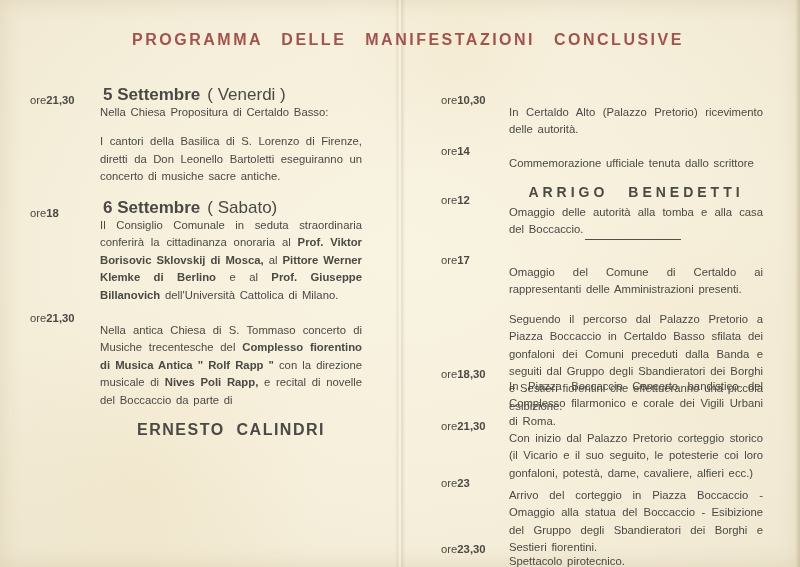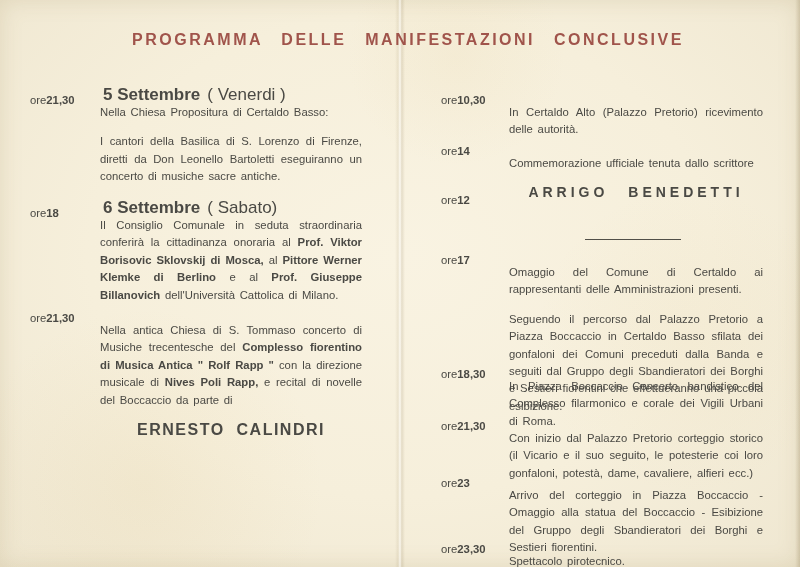--- a/index.html
+++ b/index.html
@@ -144,20 +144,23 @@
         <p><span>Commemorazione ufficiale tenuta dallo scrittore</span></p>
         <div class="centered-name big">ARRIGO BENEDETTI</div>
       </div>
     </div>
 
     <div class="entry" style="top:192px">
       <div class="time">
         <span class="ore">ore</span>
         <span class="tnum">12</span>
       </div>
+      <div class="body">
+        <p><span>Omaggio delle autorità alla tomba e alla casa del Boccaccio.</span></p>
+      </div>
     </div>
 
     <div class="divider" style="top:239px;left:144px;width:96px"></div>
 
     <div class="entry" style="top:252px">
       <div class="time">
         <span class="ore">ore</span>
         <span class="tnum">17</span>
       </div>
       <div class="body">

